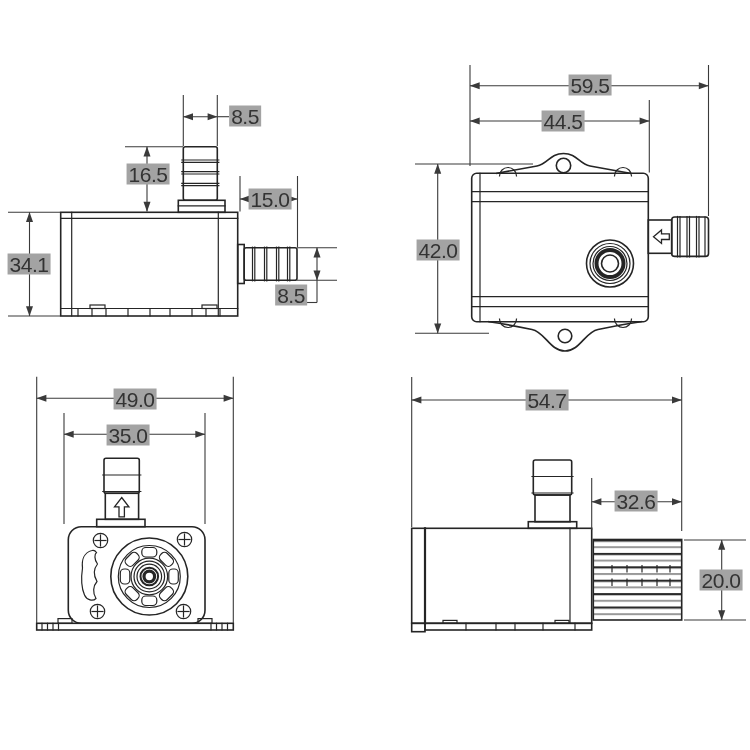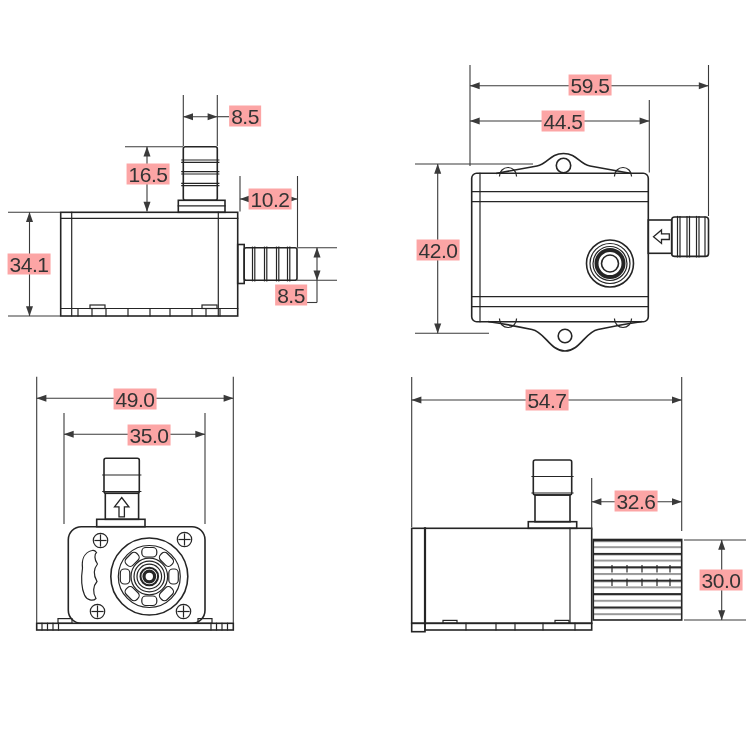--- a/index.html
+++ b/index.html
@@ -6,21 +6,21 @@
   .canvas{position:relative;width:750px;height:750px;background:#fff;overflow:hidden;
           font-family:"Liberation Sans",sans-serif;}
   .canvas svg{position:absolute;left:0;top:0;}
   .part{stroke:#252525;stroke-width:1.6;fill:none;stroke-linecap:square;}
   .thin{stroke-width:1.2;}
   .thick{stroke-width:2.2;}
   .dimline{stroke:#3a3a3a;stroke-width:1.1;fill:none;}
   .arrowfill{fill:#3a3a3a;stroke:none;}
   .whitefill{fill:#ffffff;}
   .dim-label{position:absolute;transform:translate(-50%,-50%);
-             font-size:21px;line-height:1;color:#333;background:#fca5a5;
+             font-size:21px;line-height:1;color:#333;background:#a3a3a3;
              padding:0 2px;letter-spacing:-0.5px;white-space:nowrap;}
   .page-title{position:absolute;left:346px;top:60px;transform:translate(-50%,-50%);
               font-size:41px;color:#111;letter-spacing:0;white-space:nowrap;}
 </style>
 </head>
 <body>
 
 <div class="canvas">
 
 <svg width="750" height="750" viewBox="0 0 750 750">
@@ -269,28 +269,28 @@
       <line class="dimline" x1="411.7" y1="400" x2="681.7" y2="400" marker-start="url(#arr)" marker-end="url(#arr)"></line>
       <line class="dimline" x1="591.7" y1="501.7" x2="681.7" y2="501.7" marker-start="url(#arr)" marker-end="url(#arr)"></line>
       <line class="dimline" x1="721.7" y1="540" x2="721.7" y2="620" marker-start="url(#arr)" marker-end="url(#arr)"></line>
     </g>
   </g>
 </svg>
 
 
 <span class="dim-label" style="left:245px;top:116px">8.5</span>
 <span class="dim-label" style="left:148px;top:174px">16.5</span>
-<span class="dim-label" style="left:270px;top:199px">10.2</span>
+<span class="dim-label" style="left:270px;top:199px">15.0</span>
 <span class="dim-label" style="left:29px;top:264px">34.1</span>
 <span class="dim-label" style="left:291px;top:295px">8.5</span>
 
 <span class="dim-label" style="left:590px;top:85px">59.5</span>
 <span class="dim-label" style="left:563px;top:121px">44.5</span>
 <span class="dim-label" style="left:438px;top:250px">42.0</span>
 
 <span class="dim-label" style="left:135px;top:399px">49.0</span>
-<span class="dim-label" style="left:149px;top:435px">35.0</span>
+<span class="dim-label" style="left:128px;top:435px">35.0</span>
 
 <span class="dim-label" style="left:547px;top:400px">54.7</span>
 <span class="dim-label" style="left:636px;top:501px">32.6</span>
-<span class="dim-label" style="left:721px;top:580px">30.0</span>
+<span class="dim-label" style="left:721px;top:580px">20.0</span>
 
 </div>
 
 </body></html>

